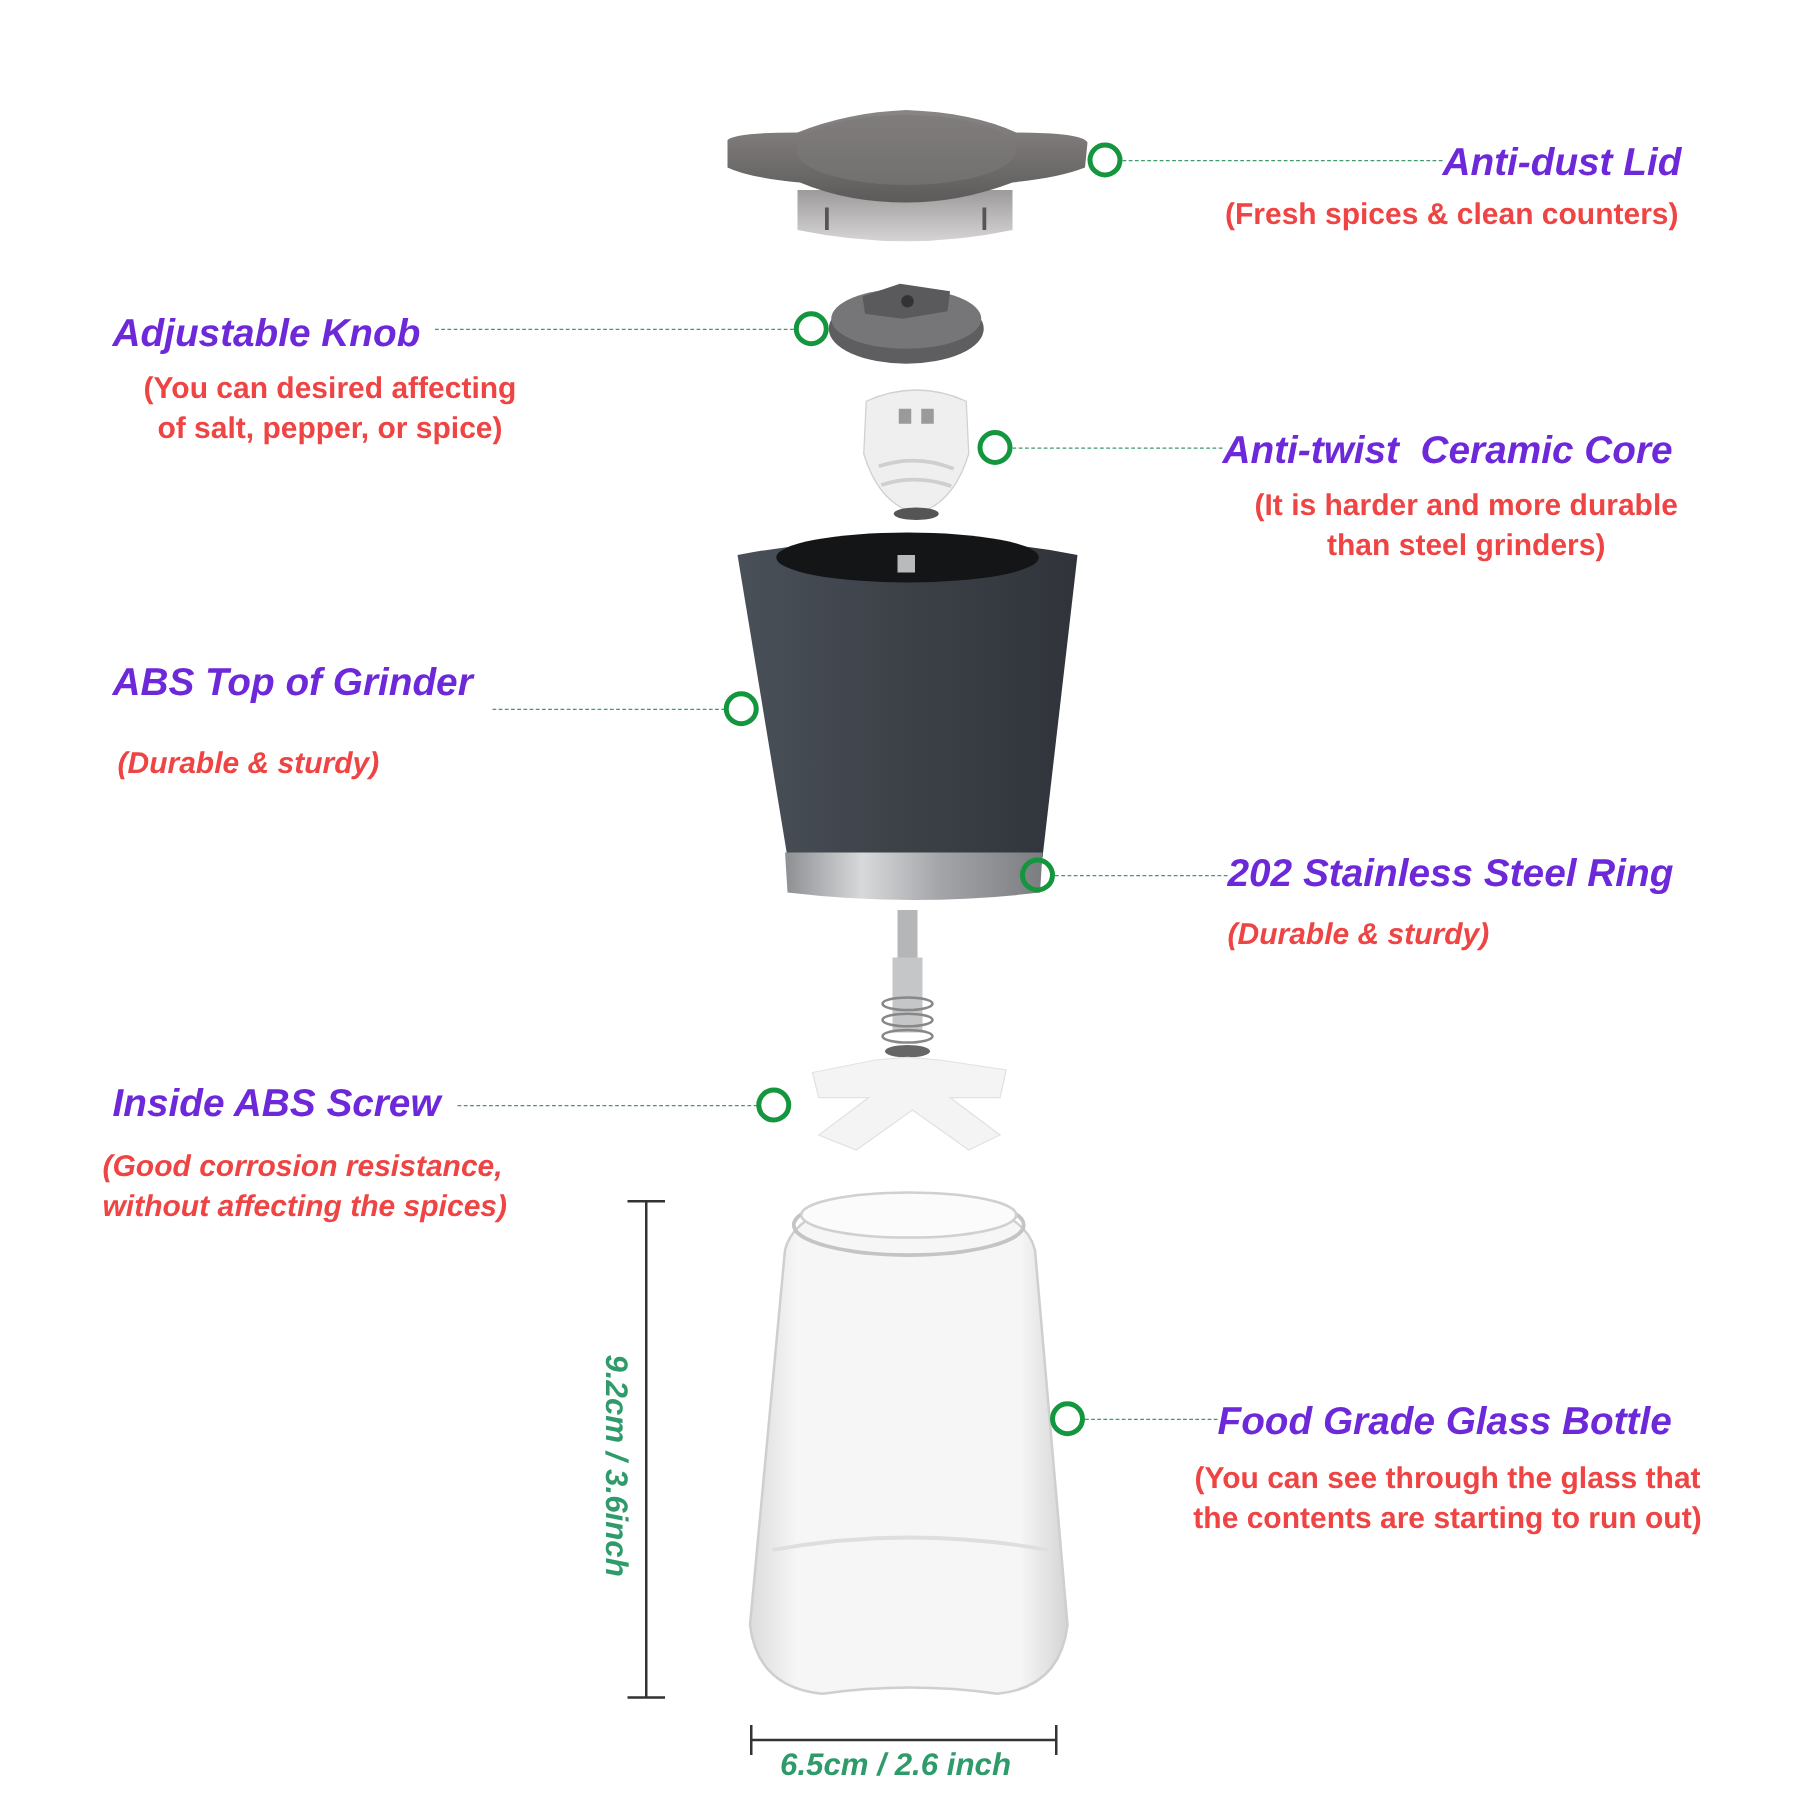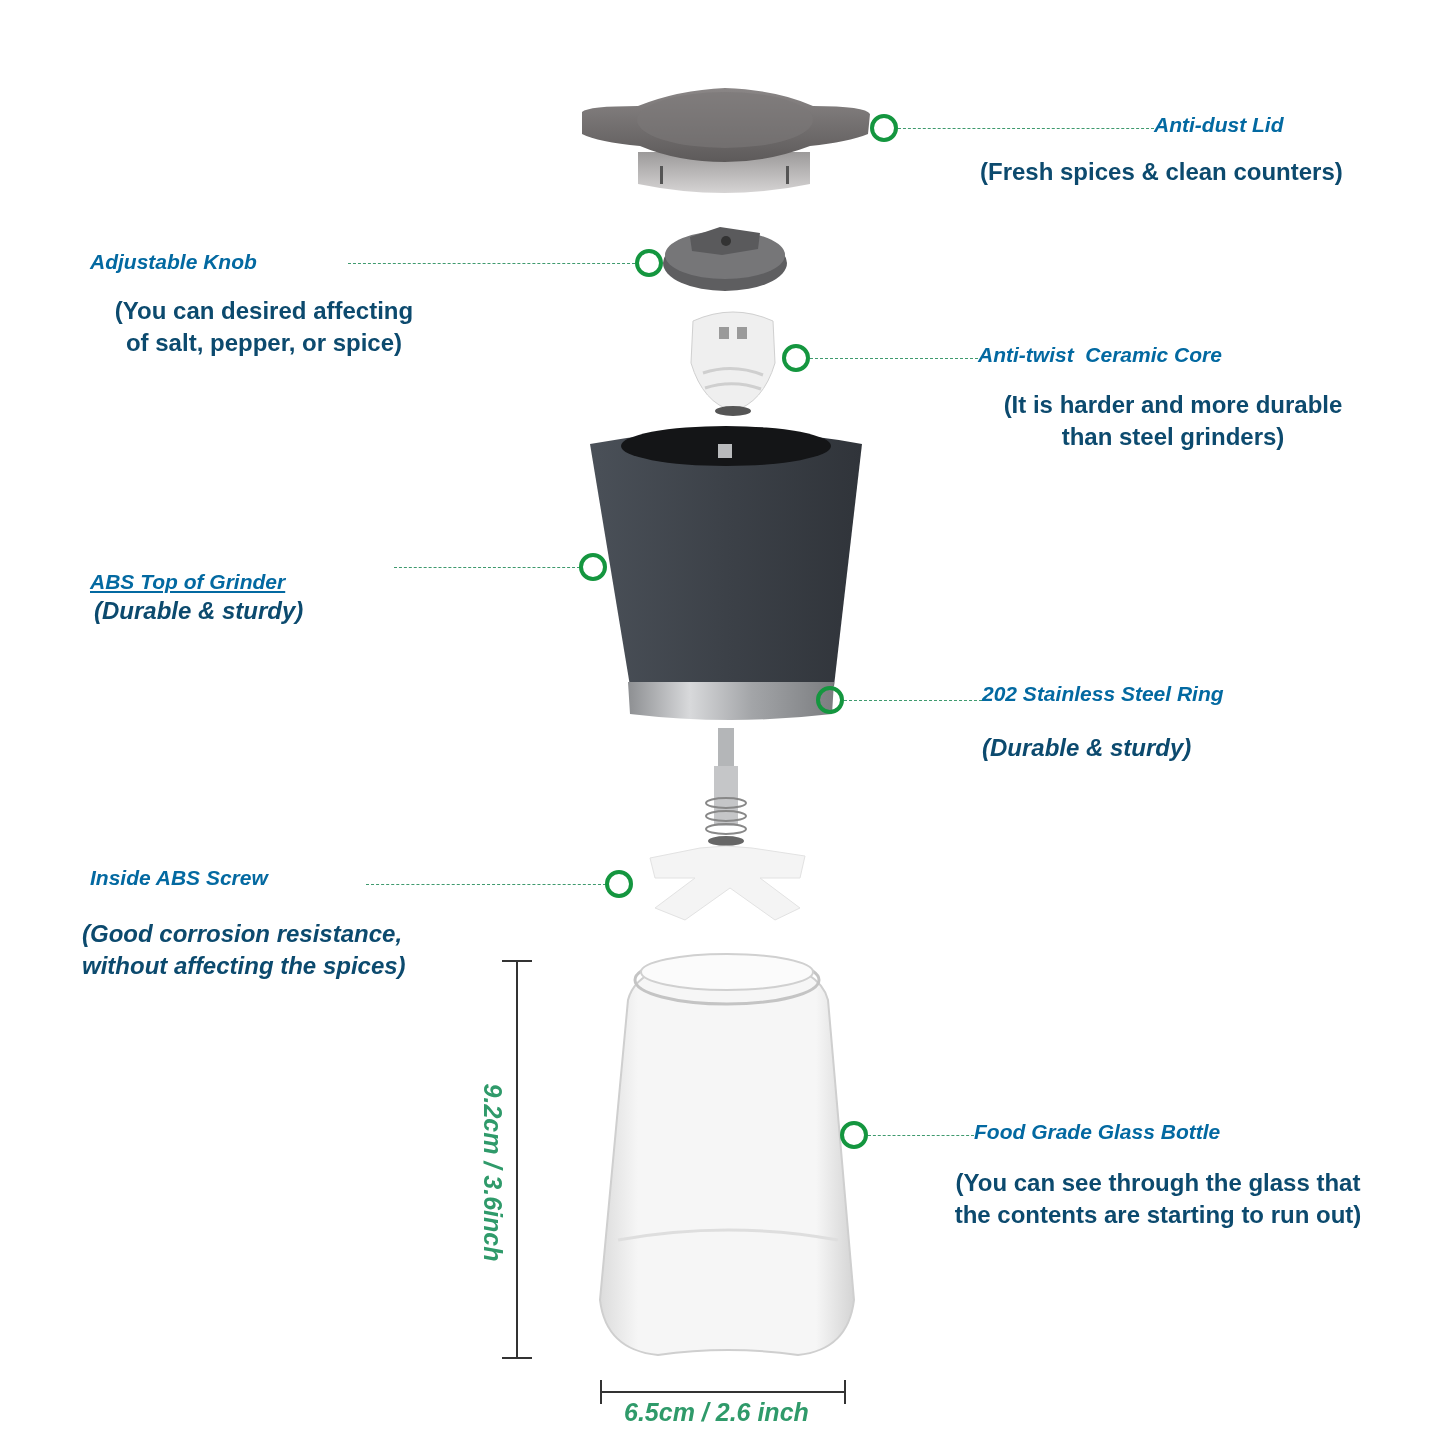--- a/index.html
+++ b/index.html
@@ -1,25 +1,25 @@
 <!DOCTYPE html>
 <html><head>
   <meta charset="utf-8">
   <style>
     * { margin: 0; padding: 0; box-sizing: border-box; }
     html, body { width: 1445px; height: 1445px; background: #ffffff; overflow: hidden; }
     body { position: relative; font-family: "Liberation Sans", sans-serif; }
 
     .title {
       position: absolute; font-style: italic; font-weight: bold;
-      font-size: 21px; color: #0369a1; white-space: nowrap; line-height: 1;
+      font-size: 31px; color: #6d28d9; white-space: nowrap; line-height: 1;
     }
     .sub {
       position: absolute; font-weight: bold; font-size: 24px;
-      color: #0c4a6e; white-space: nowrap; line-height: 32px; text-align: center;
+      color: #ef4444; white-space: nowrap; line-height: 32px; text-align: center;
     }
     .sub.left { text-align: left; font-style: italic; }
     .dots {
       position: absolute; height: 0; border-top: 1.5px dashed #3f9a6e;
     }
     .ring {
       position: absolute; width: 28px; height: 28px; border-radius: 50%;
       border: 4px solid #14963f; background: transparent;
     }
     .dim-text {
@@ -146,21 +146,21 @@
   <div class="ring" style="left:782px;top:344px;"></div>
   <div class="dots" style="left:810px;top:358px;width:168px;"></div>
   <div class="title" style="left:978px;top:344px;white-space:pre;">Anti-twist  Ceramic Core</div>
   <div class="sub" style="left:980px;top:389px;width:386px;">
     <div>(It is harder and more durable</div>
     <div>than steel grinders)</div>
   </div>
 </div>
 
 <div>
-  <div class="title" style="left:90px;top:571px;text-decoration:underline;">ABS Top of Grinder</div>
+  <div class="title" style="left:90px;top:530px;">ABS Top of Grinder</div>
   <div class="dots" style="left:394px;top:567px;width:186px;"></div>
   <div class="ring" style="left:579px;top:553px;"></div>
   <div class="sub left" style="left:94px;top:595px;">(Durable &amp; sturdy)</div>
 </div>
 
 <div>
   <div class="ring" style="left:816px;top:686px;"></div>
   <div class="dots" style="left:844px;top:700px;width:138px;"></div>
   <div class="title" style="left:982px;top:683px;">202 Stainless Steel Ring</div>
   <div class="sub left" style="left:982px;top:732px;">(Durable &amp; sturdy)</div>

